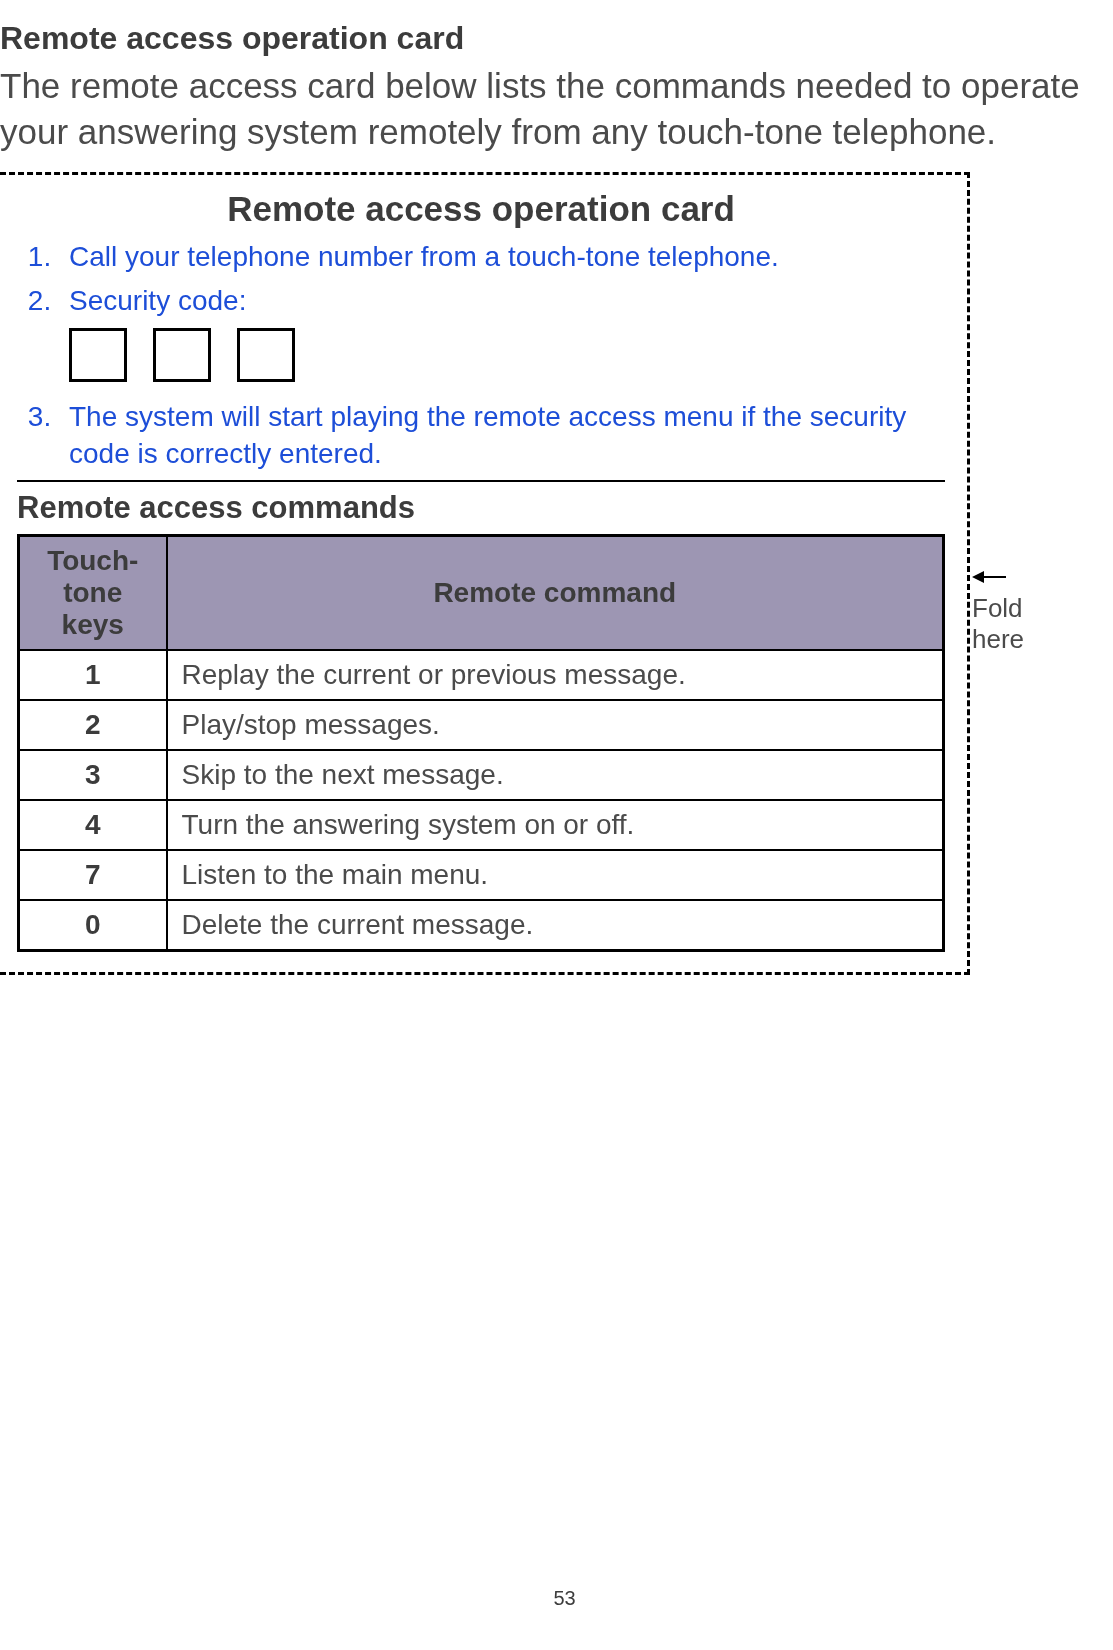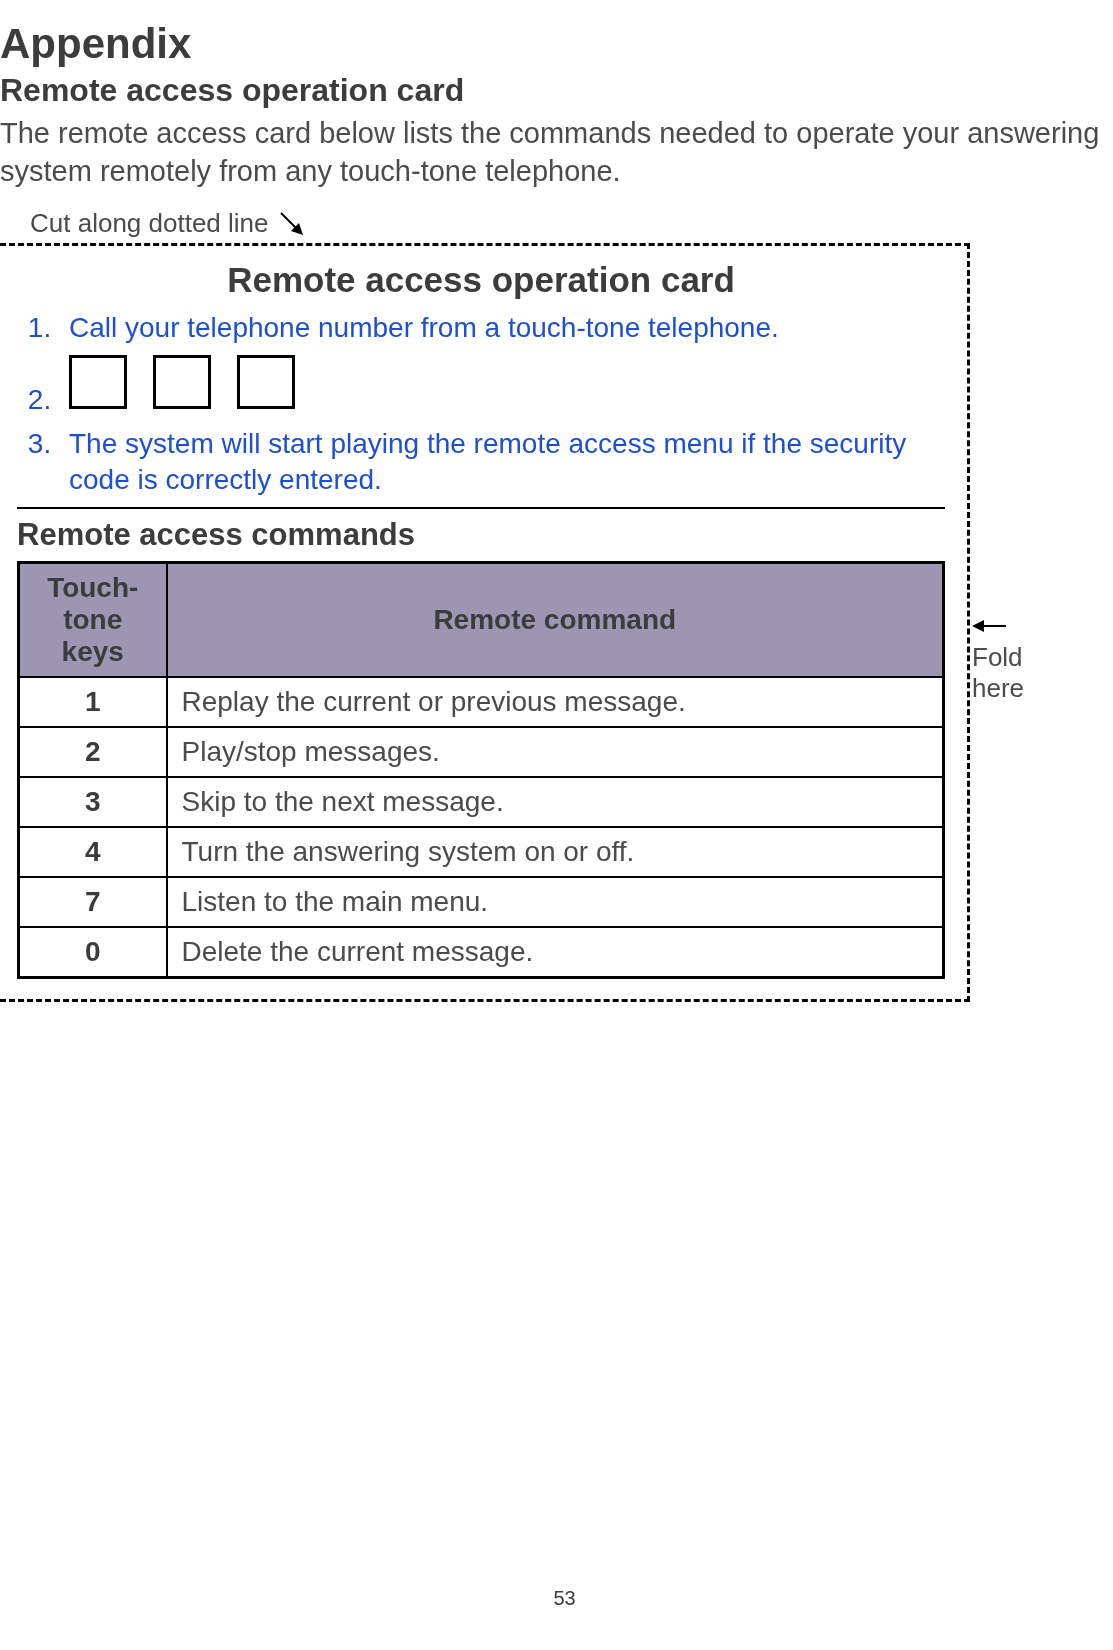--- a/index.html
+++ b/index.html
@@ -24,21 +24,21 @@
     color: #3c3c3c;
     margin: 0 0 4px 0;
   }
   .section-title {
     font-size: 32px;
     font-weight: bold;
     color: #3c3c3c;
     margin: 0 0 6px 0;
   }
   .intro {
-    font-size: 29px;
+    font-size: 35px;
     line-height: 1.3;
     color: #4b4b4b;
     margin: 0 0 18px 0;
   }
   .cut-label-wrap {
     position: relative;
     margin-left: 30px;
     margin-bottom: -4px;
   }
   .cut-label {
@@ -159,41 +159,32 @@
     width: 100%;
     text-align: center;
     font-size: 20px;
     color: #3c3c3c;
   }
 </style>
 </head>
 <body>
 
 <div class="page">
-  <h1 class="appendix-title">Appendix</h1>
   <h2 class="section-title">Remote access operation card</h2>
   <p class="intro">The remote access card below lists the commands needed to operate your answering system remotely from any touch-tone telephone.</p>
 
-  <div class="cut-label-wrap">
-    <span class="cut-label">Cut along dotted line</span>
-    <span class="cut-arrow">
-      <svg width="34" height="34" viewBox="0 0 34 34">
-        <line x1="4" y1="4" x2="24" y2="24" stroke="#000" stroke-width="2"></line>
-        <polygon points="26,26 14,22 22,14" fill="#000"></polygon>
-      </svg>
-    </span>
-  </div>
 
   <div class="card-wrap">
     <div class="card">
       <div class="card-title">Remote access operation card</div>
 
       <ol class="steps">
         <li>Call your telephone number from a touch-tone telephone.</li>
         <li>
+          <div class="substep">Security code:</div>
           <div class="sec-boxes">
             <span class="sec-box"></span>
             <span class="sec-box"></span>
             <span class="sec-box"></span>
           </div>
         </li>
         <li>The system will start playing the remote access menu if the security code is correctly entered.</li>
       </ol>
 
 

